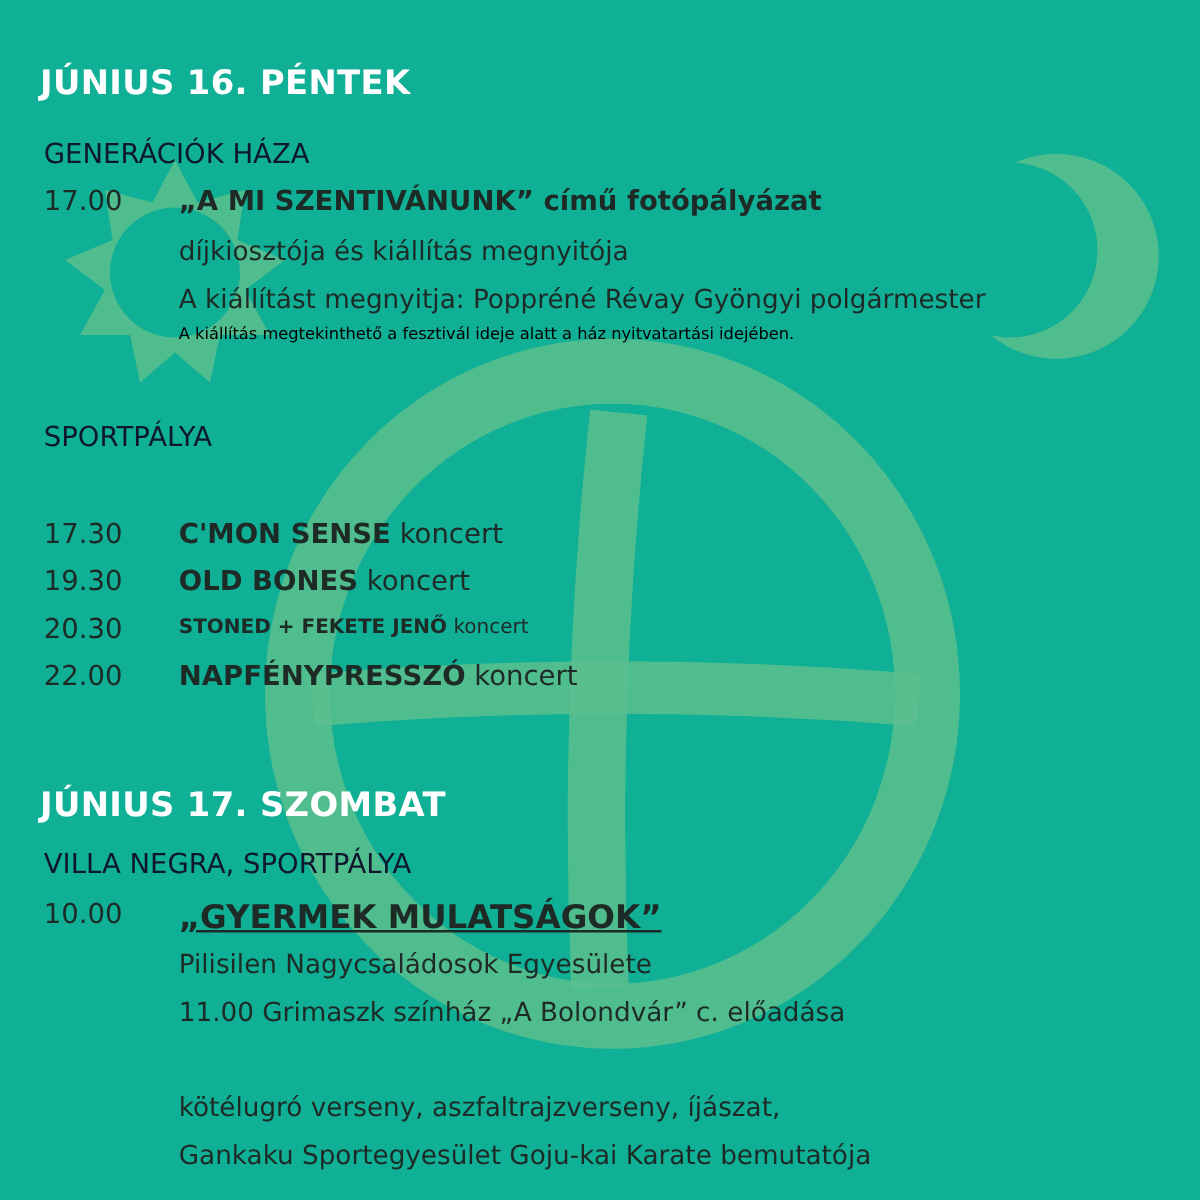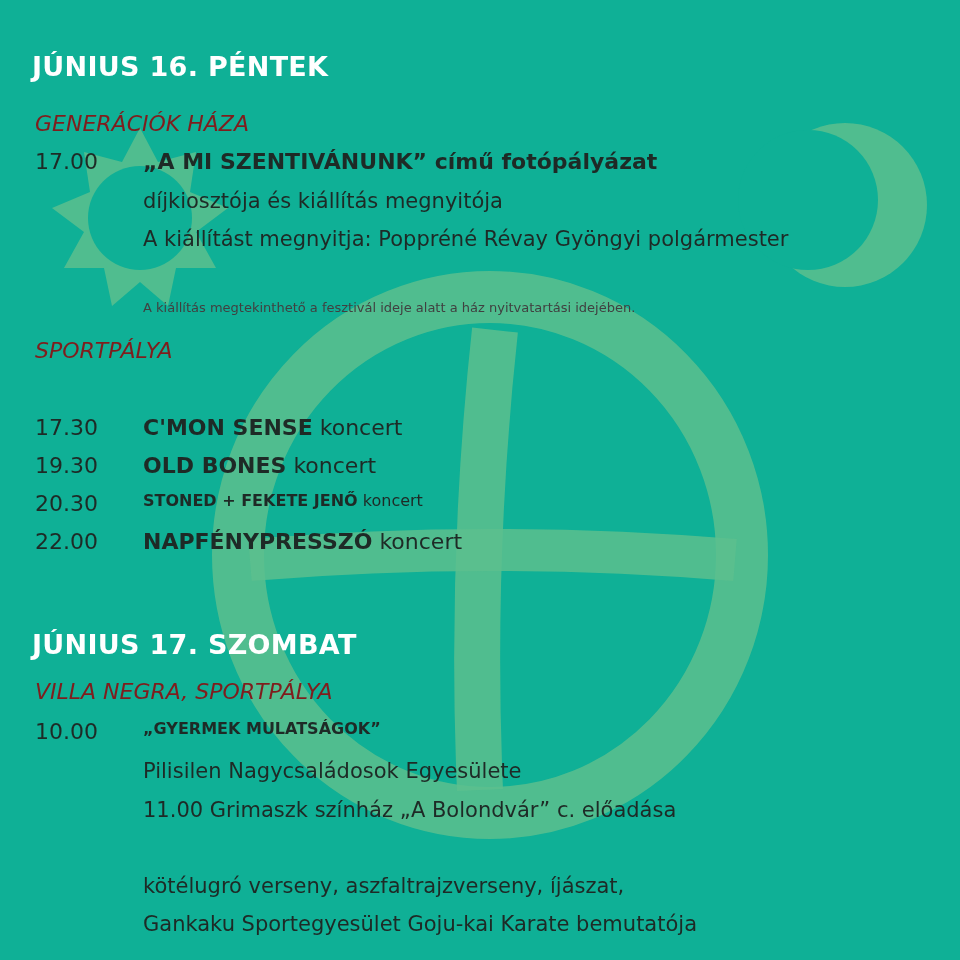--- a/index.html
+++ b/index.html
@@ -7,25 +7,25 @@
       width: 960px; height: 960px; overflow: hidden;
       background: #0fb096;
       position: relative;
       font-family: "DejaVu Sans", sans-serif;
       color: #1e1e1e;
     }
     .bg { position: absolute; left: 0; top: 0; width: 960px; height: 960px; z-index: 0; }
     .content { position: absolute; left: 0; top: 15px; width: 960px; height: 960px; z-index: 1; }
     .line { position: absolute; white-space: nowrap; }
     .day { left: 32px; color: #ffffff; font-weight: bold; font-size: 27px; letter-spacing: 0.3px; }
-    .venue { left: 35px; font-style: italic; font-size: 22px; color: #7f1d1d; }
+    .venue { left: 35px; font-size: 22px; color: #0f172a; }
     .time { left: 35px; font-size: 22px; color: #1e2a26; }
     .text { left: 143px; font-size: 21px; color: #1e2a26; }
     .bold { font-weight: bold; }
-    .small { left: 143px; font-size: 13px; color: #404040; margin-top: 40px; }
+    .small { left: 143px; font-size: 13px; color: #000000; }
   </style>
 </head>
 <body>
 
 <svg class="bg" viewBox="0 0 960 960" xmlns="http://www.w3.org/2000/svg">
 
   <g>
     <polygon points="140,128 158,162 196,152 190,192 228,208 196,232 216,268 176,268 168,306 140,282 112,306 104,268 64,268 84,232 52,208 90,192 84,152 122,162" fill="#5cc08e" opacity="0.85"></polygon>
     <circle cx="140" cy="218" r="52" fill="#0fb096"></circle>
   </g>
@@ -63,19 +63,19 @@
 
   <div class="line time" style="top:476px;">20.30</div>
   <div class="line text" style="top:476px; font-size:16px;"><span class="bold">STONED + FEKETE JENŐ</span><span> koncert</span></div>
 
   <div class="line time" style="top:514px;">22.00</div>
   <div class="line text" style="top:514px; font-size:22px;"><span class="bold">NAPFÉNYPRESSZÓ</span><span> koncert</span></div>
 
   <div class="line day" style="top:614px;">JÚNIUS 17. SZOMBAT</div>
   <div class="line venue" style="top:664px;">VILLA NEGRA, SPORTPÁLYA</div>
   <div class="line time" style="top:704px;">10.00</div>
-  <div class="line text bold" style="top:704px; font-size:16px;">„GYERMEK MULATSÁGOK”</div>
+  <div class="line text bold" style="top:704px; font-size:26px;text-decoration:underline;">„GYERMEK MULATSÁGOK”</div>
 
   <div class="line text" style="top:744px;">Pilisilen Nagycsaládosok Egyesülete</div>
   <div class="line text" style="top:783px;">11.00 Grimaszk színház „A Bolondvár” c. előadása</div>
   <div class="line text" style="top:859px;">kötélugró verseny, aszfaltrajzverseny, íjászat,</div>
   <div class="line text" style="top:897px;">Gankaku Sportegyesület Goju-kai Karate bemutatója</div>
 </div>
 
 </body></html>

